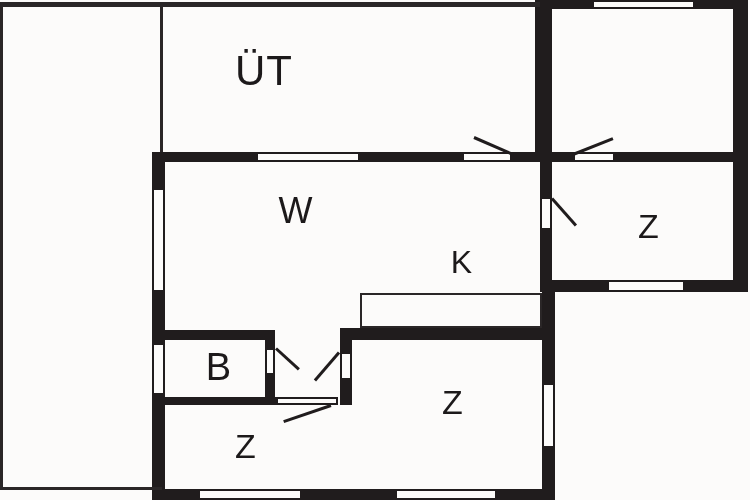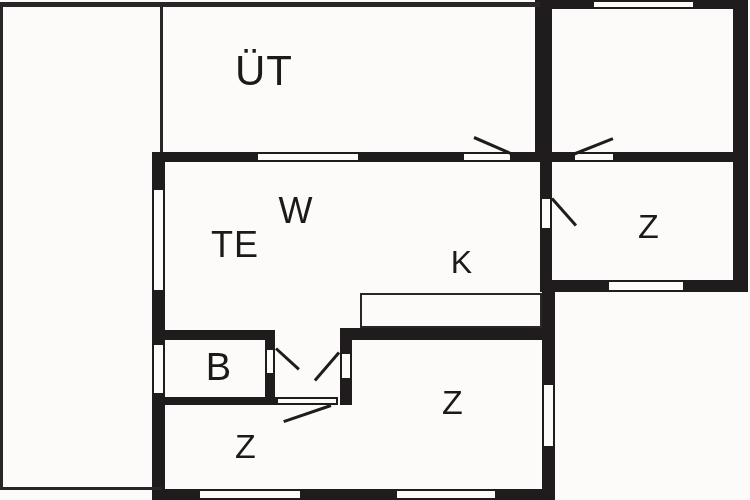--- a/index.html
+++ b/index.html
@@ -77,21 +77,20 @@
     <div class="wall" style="left: 535px; top: 0px; width: 17px; height: 162px;"></div>
     <div class="wall" style="left: 733px; top: 0px; width: 15px; height: 292px;"></div>
     <div class="wall" style="left: 695px; top: 0px; width: 53px; height: 9px;"></div>
     <div class="wall" style="left: 537px; top: 0px; width: 55px; height: 9px;"></div>
     <div class="wall-thin" style="left: 0px; top: 487px; width: 162px; height: 3px;"></div>
     <div class="wall-thin" style="left: 160px; top: 2px; width: 3px; height: 150px;"></div>
     <div class="wall-thin" style="left: 0px; top: 2px; width: 3px; height: 488px;"></div>
     <div class="wall-thin" style="left: 0px; top: 2px; width: 540px; height: 5px;"></div>
   <div class="room-label" style="left: 224px; top: 71px; font-size: 42px; margin-left: 40px;">ÜT</div>
   <div class="room-label" style="left: 296px; top: 211px; font-size: 36px;">W</div>
-  <div class="room-label" style="left: 235px; top: 245px; font-size: 36px;">TE</div>
   <div class="room-label" style="left: 462px; top: 262px; font-size: 32px;">K</div>
   <div class="room-label" style="left: 649px; top: 226px; font-size: 34px;">Z</div>
   <div class="room-label" style="left: 219px; top: 367px; font-size: 38px;">B</div>
   <div class="room-label" style="left: 453px; top: 402px; font-size: 34px;">Z</div>
   <div class="room-label" style="left: 246px; top: 446px; font-size: 34px;">Z</div>
 <div class="swing" style="left: 474px; top: 136px; width: 42.5441px; transform: rotate(0.411065rad);"></div>
     <div class="swing" style="left: 573px; top: 153px; width: 43.0813px; transform: rotate(-0.380506rad);"></div>
     <div class="swing" style="left: 552px; top: 197px; width: 36.1248px; transform: rotate(0.844154rad);"></div>
     <div class="swing" style="left: 276px; top: 347px; width: 31.1448px; transform: rotate(0.739975rad);"></div>
     <div class="swing" style="left: 339px; top: 351px; width: 36.8782px; transform: rotate(2.27942rad);"></div>

